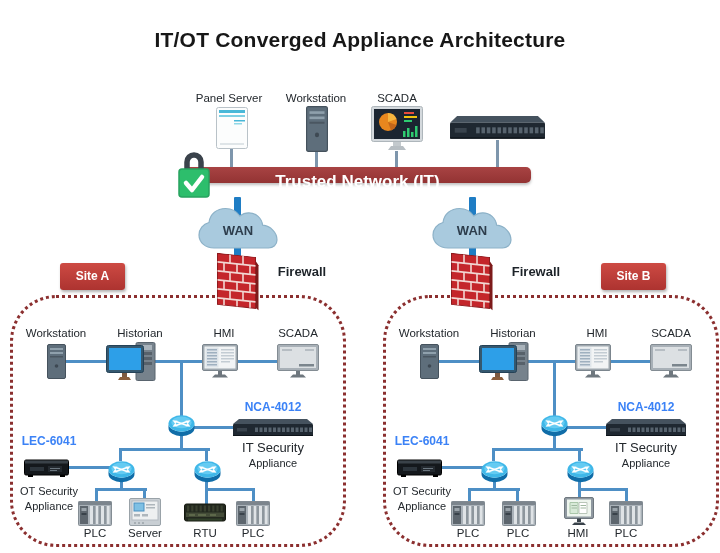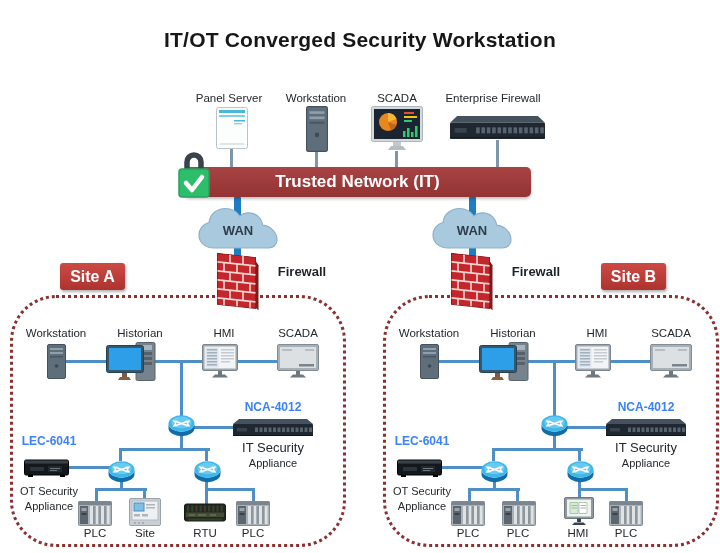--- a/index.html
+++ b/index.html
@@ -19,39 +19,39 @@
   .toplbl{top:91px;}
   .m1{left:179px;width:100px;}.m2{left:266px;width:100px;}.m3{left:362px;width:70px;}.m4{left:428px;width:130px;}
   .mail-i{left:216px;top:107px;width:32px;height:42px;}
   .wst-i{left:306px;top:106px;width:22px;height:46px;}
   .siem-i{left:371px;top:106px;width:52px;height:45px;}
   .efw-i{left:450px;top:116px;width:95px;height:24px;}
   .stub1{left:230px;top:149px;height:18px;}
   .stub2{left:315px;top:152px;height:15px;}
   .stub3{left:395px;top:151px;height:16px;}
   .stub4{left:496px;top:140px;height:27px;}
-  .bar{position:absolute;left:184px;top:167px;width:347px;height:30px;border-radius:5px;
+  .bar{position:absolute;left:184px;top:167px;width:347px;height:16px;border-radius:5px;
        background:linear-gradient(#a84343,#933333);color:#fff;font-size:17px;font-weight:700;
        text-align:center;line-height:30px;box-shadow:0 2px 3px rgba(0,0,0,.25);z-index:4;}
   .lock-i{left:176px;top:146px;width:36px;height:54px;z-index:5;}
   .vt1{left:234px;top:197px;height:22px;}
   .vt2{left:469px;top:197px;height:22px;}
   .vt3{left:234px;top:246px;height:22px;}
   .vt4{left:469px;top:246px;height:22px;}
   .cloudL{left:194px;top:205px;width:88px;height:48px;}
   .cloudR{left:428px;top:205px;width:88px;height:48px;}
   .wanlbl{position:absolute;width:88px;top:223px;text-align:center;font-size:13px;font-weight:700;color:#2d3d4c;}
   .wanL{left:194px;}.wanR{left:428px;}
   .fw-i{position:absolute;width:42px;height:54px;z-index:6;transform:skewY(6deg);}
   .fwL{left:217px;top:255px;}
   .fwR{left:451px;top:255px;}
   .fwlbl{position:absolute;width:64px;top:264px;text-align:center;font-size:13px;font-weight:600;color:#1d2329;}
   .fwlblL{left:270px;}.fwlblR{left:504px;}
   .badge{position:absolute;top:263px;width:65px;height:27px;border-radius:3px;z-index:6;
-         background:linear-gradient(#cd4a43,#ad3330);color:#fff;font-weight:700;font-size:16px;
+         background:linear-gradient(#cd4a43,#ad3330);color:#fff;font-weight:700;font-size:12px;
          text-align:center;line-height:27px;box-shadow:1px 2px 3px rgba(0,0,0,.3);}
   .badgeA{left:60px;}.badgeB{left:601px;}
   
   .site{position:absolute;top:295px;width:336px;height:252px;background:#fff;box-sizing:border-box;
         border:3px dotted #8B2F2F;border-radius:46px;}
   .site-a{left:10px;}.site-b{left:383px;}
   .tl{top:28px;width:90px;}
   .tl1{left:-2px;}.tl2{left:82px;}.tl3{left:166px;}.tl4{left:240px;}
   .ws-i{left:34px;top:46px;width:19px;height:35px;}
   .hist-i{left:93px;top:44px;width:50px;height:41px;}
@@ -324,26 +324,25 @@
     <symbol id="sym-lock" viewBox="0 0 36 54">
       <path d="M11 25 V16 a7 7 0 0 1 14 0 V25" fill="none" stroke="#3A424B" stroke-width="5.5"></path>
       <rect x="3" y="23" width="30" height="28" rx="3" fill="#2DBE6C" stroke="#27A35F" stroke-width="1.5"></rect>
       <path d="M10 37 L16 44 L26 31" fill="none" stroke="#FFFFFF" stroke-width="4.5" stroke-linecap="round" stroke-linejoin="round"></path>
     </symbol>
   </defs>
 </svg>
 
 <div class="canvas">
 
-  <div class="title">IT/OT Converged Security Workstation</div>
+  <div class="title">IT/OT Converged Appliance Architecture</div>
 
   <div class="label toplbl m1">Panel Server</div>
   <div class="label toplbl m2">Workstation</div>
   <div class="label toplbl m3">SCADA</div>
-  <div class="label toplbl m4">Enterprise Firewall</div>
 
   <div class="stub stub1"></div>
   <div class="stub stub2"></div>
   <div class="stub stub3"></div>
   <div class="stub stub4"></div>
 
   <svg class="abs mail-i">
       <use href="#sym-mail"></use>
     </svg>
   <svg class="abs wst-i">
@@ -444,21 +443,21 @@
         <use href="#sym-panel"></use>
       </svg>
     <svg class="abs d3">
         <use href="#sym-rtu"></use>
       </svg>
     <svg class="abs d4">
         <use href="#sym-plc"></use>
       </svg>
 
     <div class="label bl bl1">PLC</div>
-    <div class="label bl bl2">Site</div>
+    <div class="label bl bl2">Server</div>
     <div class="label bl bl3">RTU</div>
     <div class="label bl bl4">PLC</div>
   </div>
 
   <div class="site site-b">
     <div class="h bus"></div>
     <div class="v busdrop"></div>
     <div class="h nca-link"></div>
     <div class="v core-stub"></div>
     <div class="h split1"></div>

